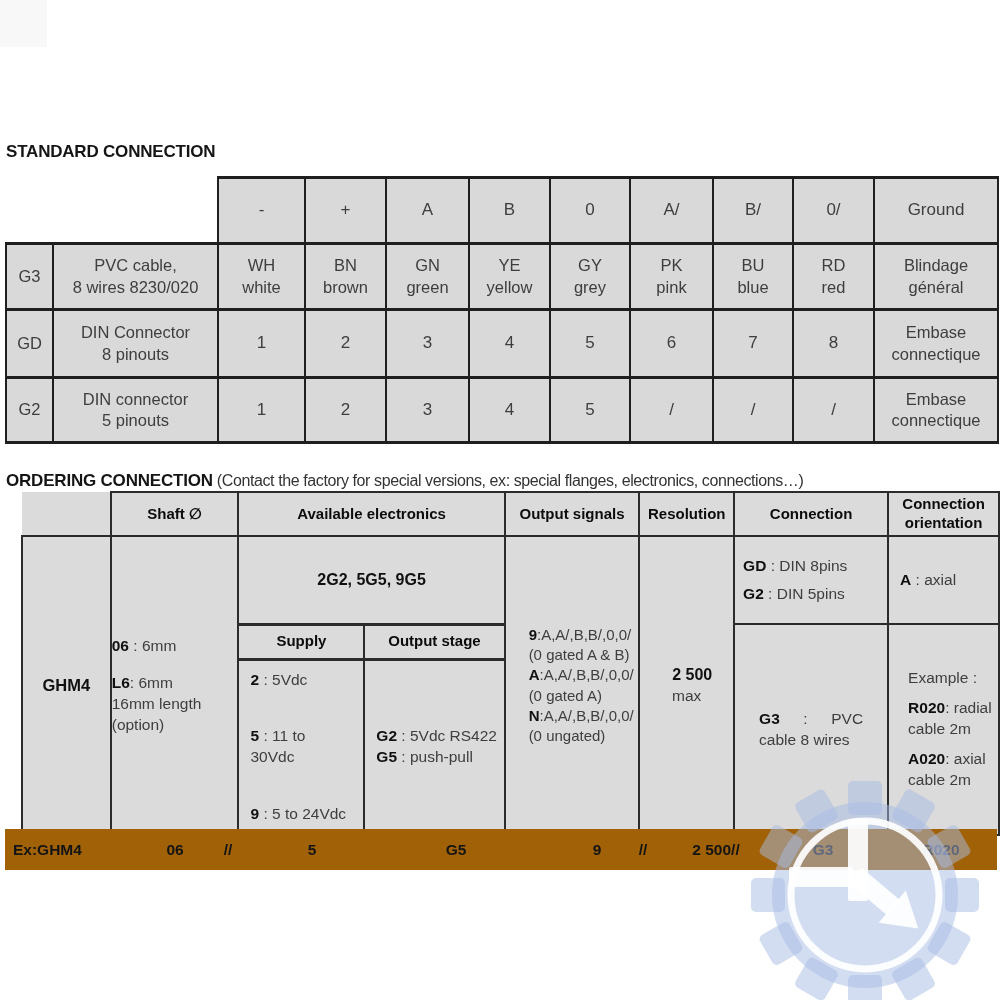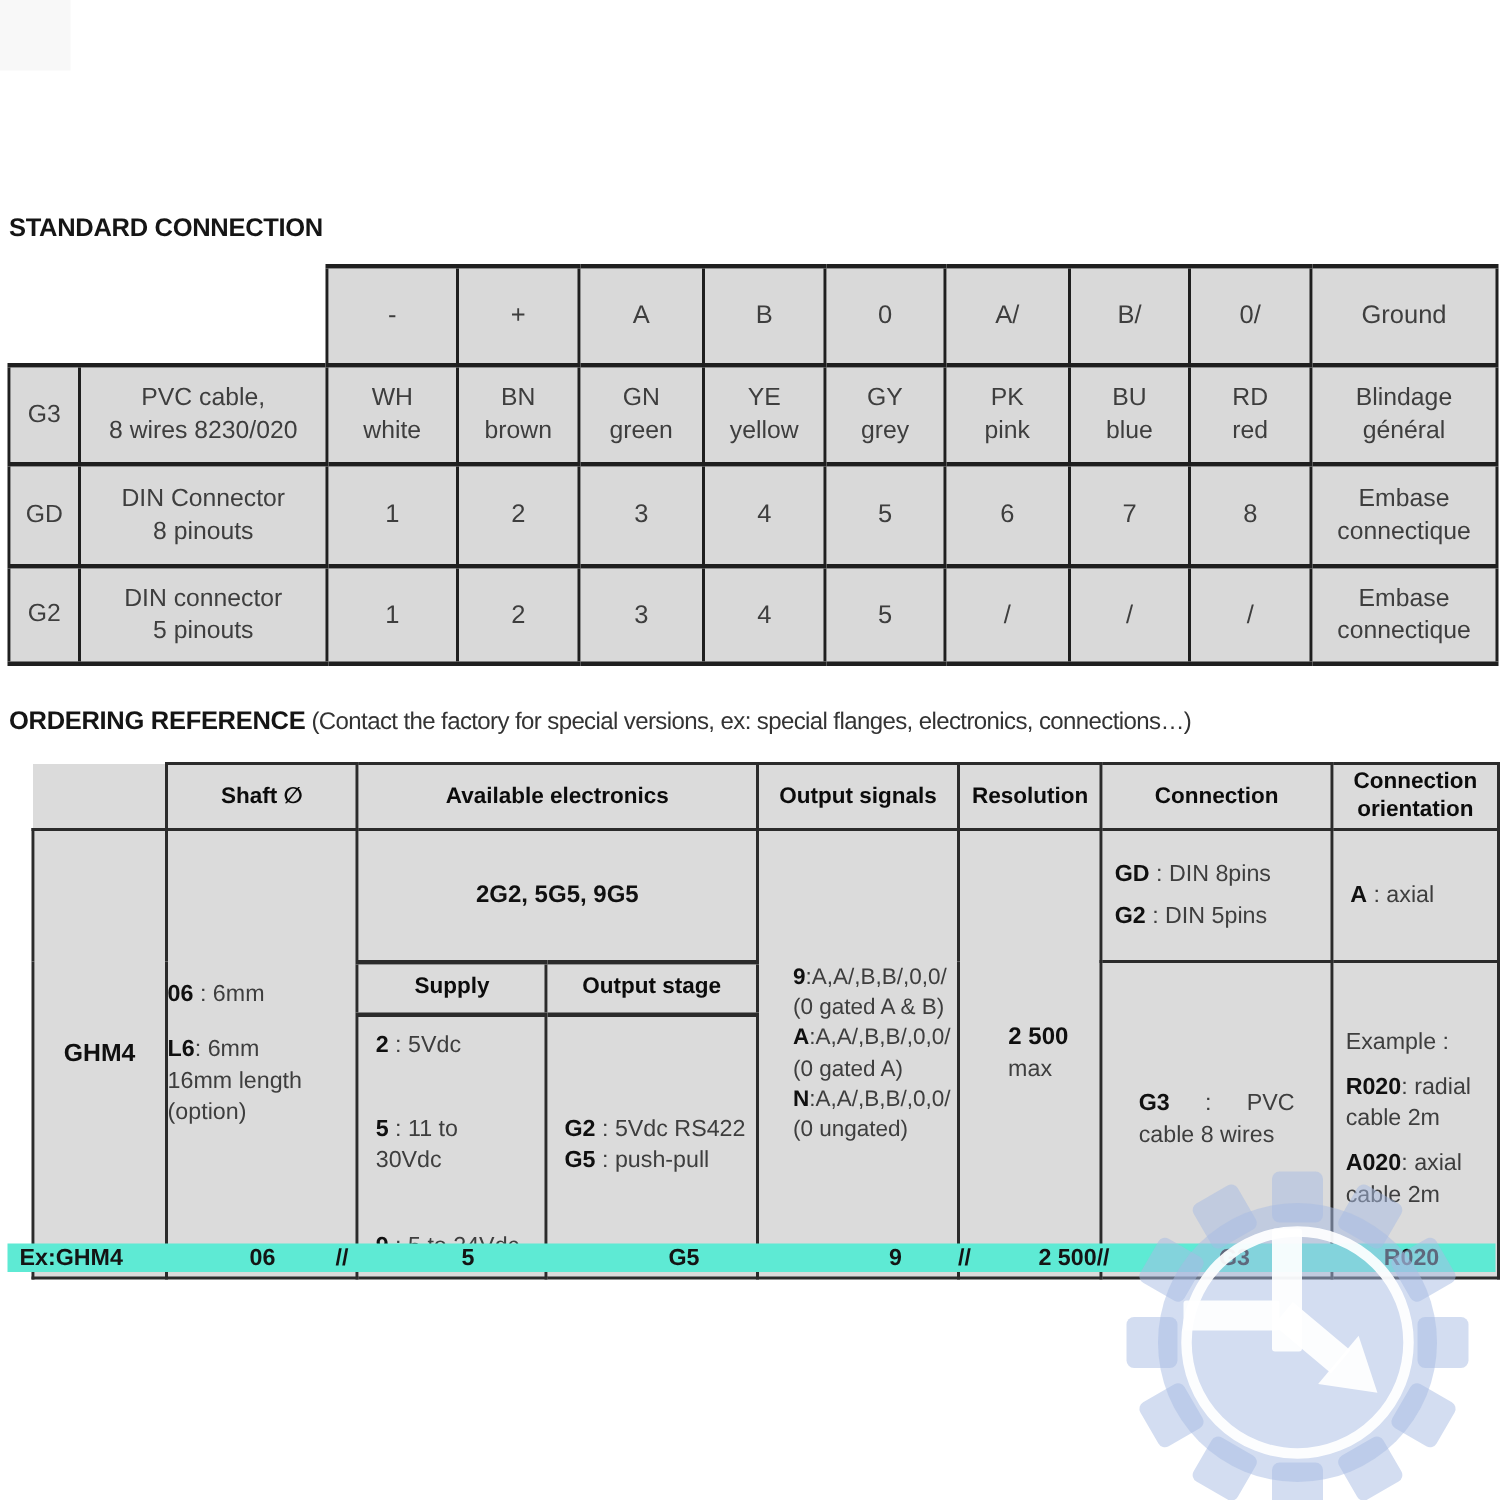--- a/index.html
+++ b/index.html
@@ -20,21 +20,21 @@
   td,th{background:#d9d9d9;overflow:hidden;}
   .pre{white-space:pre-line;}
   td.blank{background:transparent;border:none !important;}
   
   #t1{left:5px;top:176px;}
   #t1 td,#t1 th{border:solid #1f1f1f;border-width:3px 2px;text-align:center;vertical-align:middle;
     font-weight:normal;font-size:16.5px;line-height:1.3;color:#3e3e3e;}
   #t1 .sig{font-size:17px;}
   #t1 .num{font-size:17px;}
   
-  #t2{left:5px;top:508px;margin-left:16px;}
+  #t2{left:5px;top:491px;margin-left:16px;}
   #t2 td,#t2 th{border:2px solid #2b2b2b;background:#dbdbdb;vertical-align:middle;
     font-size:15.5px;line-height:1.35;color:#3e3e3e;text-align:left;}
   #t2 th{font-weight:bold;color:#0c0c0c;text-align:center;font-size:15px;line-height:1.25;}
   #t2 .sub-h{border-top-width:3px;border-bottom-width:3px;}
   #t2 b,.k{font-weight:bold;color:#101010;}
   #t2 .model-cell{text-align:center;font-weight:bold;font-size:16.5px;color:#101010;}
   #t2 .shaft-cell{padding-left:0;}
   #t2 .shaft-cell .opt2{margin-top:16px;}
   #t2 .summary-cell{text-align:center;font-weight:bold;font-size:16px;color:#101010;}
   #t2 .stack{display:flex;flex-direction:column;justify-content:space-around;height:100%;box-sizing:border-box;}
@@ -42,24 +42,24 @@
   #t2 .stage-body .stack{padding:22px 4px 22px 10px;}
   #t2 .signals-cell .stack{padding:14px 2px 14px 22px;}
   #t2 .signals-cell{font-size:15px;}
   #t2 .res-cell{text-align:center;}
   #t2 .res-cell .val{font-weight:bold;color:#101010;font-size:16px;padding-left:11px;}
   #t2 .conn-top{padding-left:8px;}
   #t2 .conn-top .opt{margin:7px 0;}
   #t2 .conn-bottom{padding:24px;}
   #t2 .conn-bottom .just{text-align:justify;text-align-last:left;width:104px;}
   #t2 .orient-top{padding-left:11px;}
-  #t2 .orient-bottom{padding-left:8px;}
+  #t2 .orient-bottom{padding-left:19px;}
   #t2 .orient-bottom .blk{margin:9px 0;}
   
-  #example-row{position:absolute;left:5px;top:829px;width:992px;height:19px;background:#5eead4;}
+  #example-row{position:absolute;left:5px;top:829px;width:992px;height:41px;background:#a16207;}
   #example-row span{position:absolute;top:50%;transform:translate(-50%,-50%);
     font-weight:bold;font-size:15.5px;color:#141414;white-space:nowrap;}
   #example-row .lbl{left:8px;transform:translate(0,-50%);}
   
   #watermark{position:absolute;left:737px;top:767px;width:256px;height:256px;pointer-events:none;}
 </style>
 </head>
 <body>
 
 <div class="corner-artifact"></div>
@@ -143,21 +143,21 @@
     <td class="num">/</td>
     <td class="num">/</td>
     <td class="num">/</td>
     <td class="pre">Embase
 connectique</td>
   </tr>
 </tbody>
   </table>
 
 <div id="title2" class="sec-title">
-  <span>ORDERING REFERENCE</span><span class="subtitle"> (Contact the factory for special versions, ex: special flanges, electronics, connections…)</span>
+  <span>ORDERING CONNECTION</span><span class="subtitle"> (Contact the factory for special versions, ex: special flanges, electronics, connections…)</span>
 </div>
 
 <table id="t2">
   <colgroup>
     <col style="width:95px">
       <col style="width:140px">
       <col style="width:135px">
       <col style="width:153px">
     <col style="width:135px">
       <col style="width:97px">

